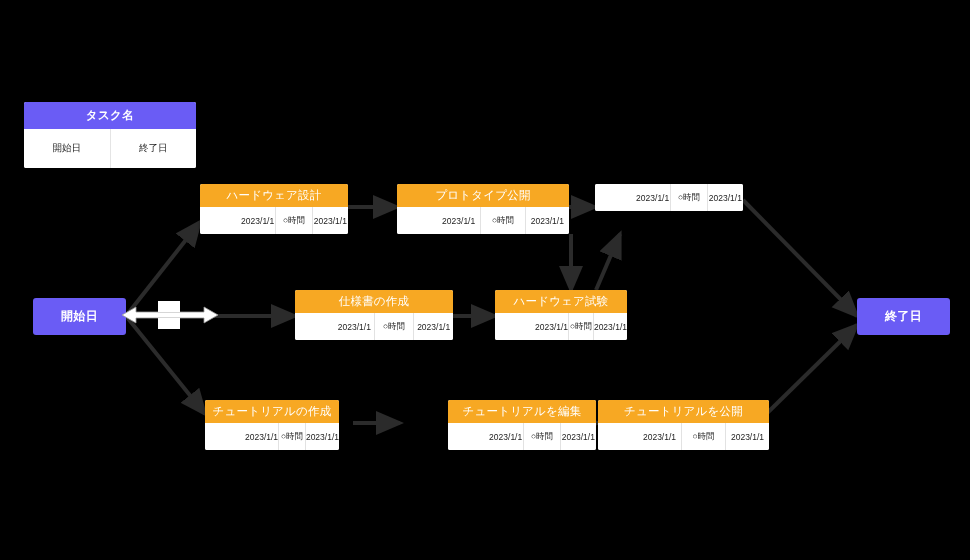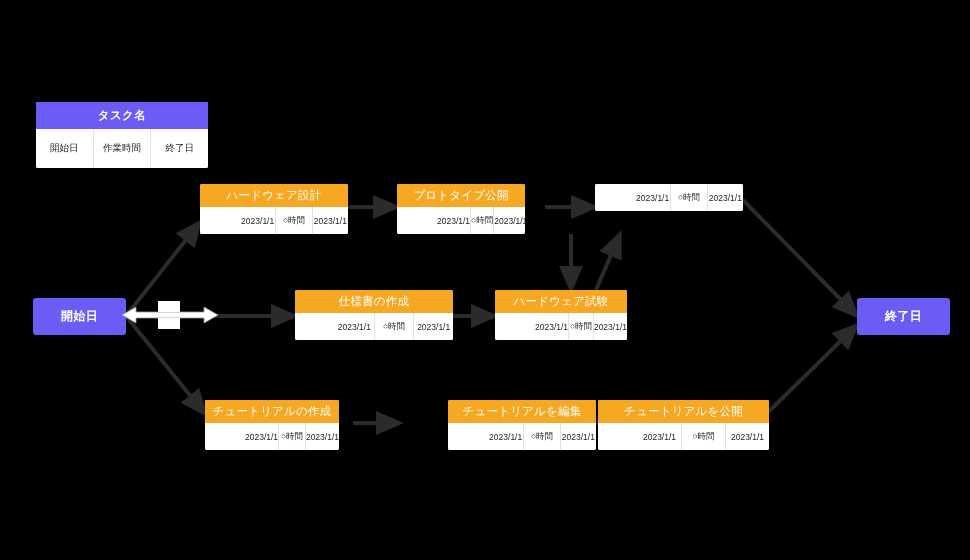--- a/index.html
+++ b/index.html
@@ -82,21 +82,21 @@
     justify-content: center;
     font-size: 12px;
     font-weight: bold;
     box-shadow: 0 1px 3px rgba(0,0,0,0.35);
     letter-spacing: .4px;
   }
 
   
   #legend {
     position: absolute;
-    left: 36px;
+    left: 24px;
     top: 102px;
     width: 172px;
     background: #ffffff;
     border-radius: 2px;
     box-shadow: 0 1px 4px rgba(0,0,0,0.4);
     overflow: hidden;
   }
   #legend .legend-header {
     background: #6a5cf5;
     color: #ffffff;
@@ -168,21 +168,20 @@
 
     <path d="M743,200 L857,316" stroke="#2b2b2b" stroke-width="4" fill="none" marker-end="url(#arrowhead)"></path>
 
     <path d="M753,427 L857,325" stroke="#2b2b2b" stroke-width="4" fill="none" marker-end="url(#arrowhead)"></path>
   </svg>
 
   <div id="legend">
     <div class="legend-header">タスク名</div>
     <div class="legend-body">
       <div class="legend-cell">開始日</div>
-      <div class="legend-cell">作業時間</div>
       <div class="legend-cell">終了日</div>
     </div>
   </div>
 
   <div class="terminal" style="left:33px; top:298px; width:93px; height:37px;">
     <span>開始日</span>
   </div>
 
   <div class="terminal" style="left:857px; top:298px; width:93px; height:37px;">
     <span>終了日</span>
@@ -190,21 +189,21 @@
 
   <div class="node" style="left:200px; top:184px; width:148px;">
     <div class="node-header">ハードウェア設計</div>
     <div class="node-body">
       <div class="node-cell">2023/1/1</div>
       <div class="node-cell">○時間</div>
       <div class="node-cell">2023/1/1</div>
     </div>
   </div>
 
-  <div class="node" style="left:397px; top:184px; width:128px;">
+  <div class="node" style="left:397px; top:184px; width:172px;">
     <div class="node-header">プロトタイプ公開</div>
     <div class="node-body">
       <div class="node-cell">2023/1/1</div>
       <div class="node-cell">○時間</div>
       <div class="node-cell">2023/1/1</div>
     </div>
   </div>
 
   <div class="node" style="left:595px; top:184px; width:148px;">
     <div class="node-body">

